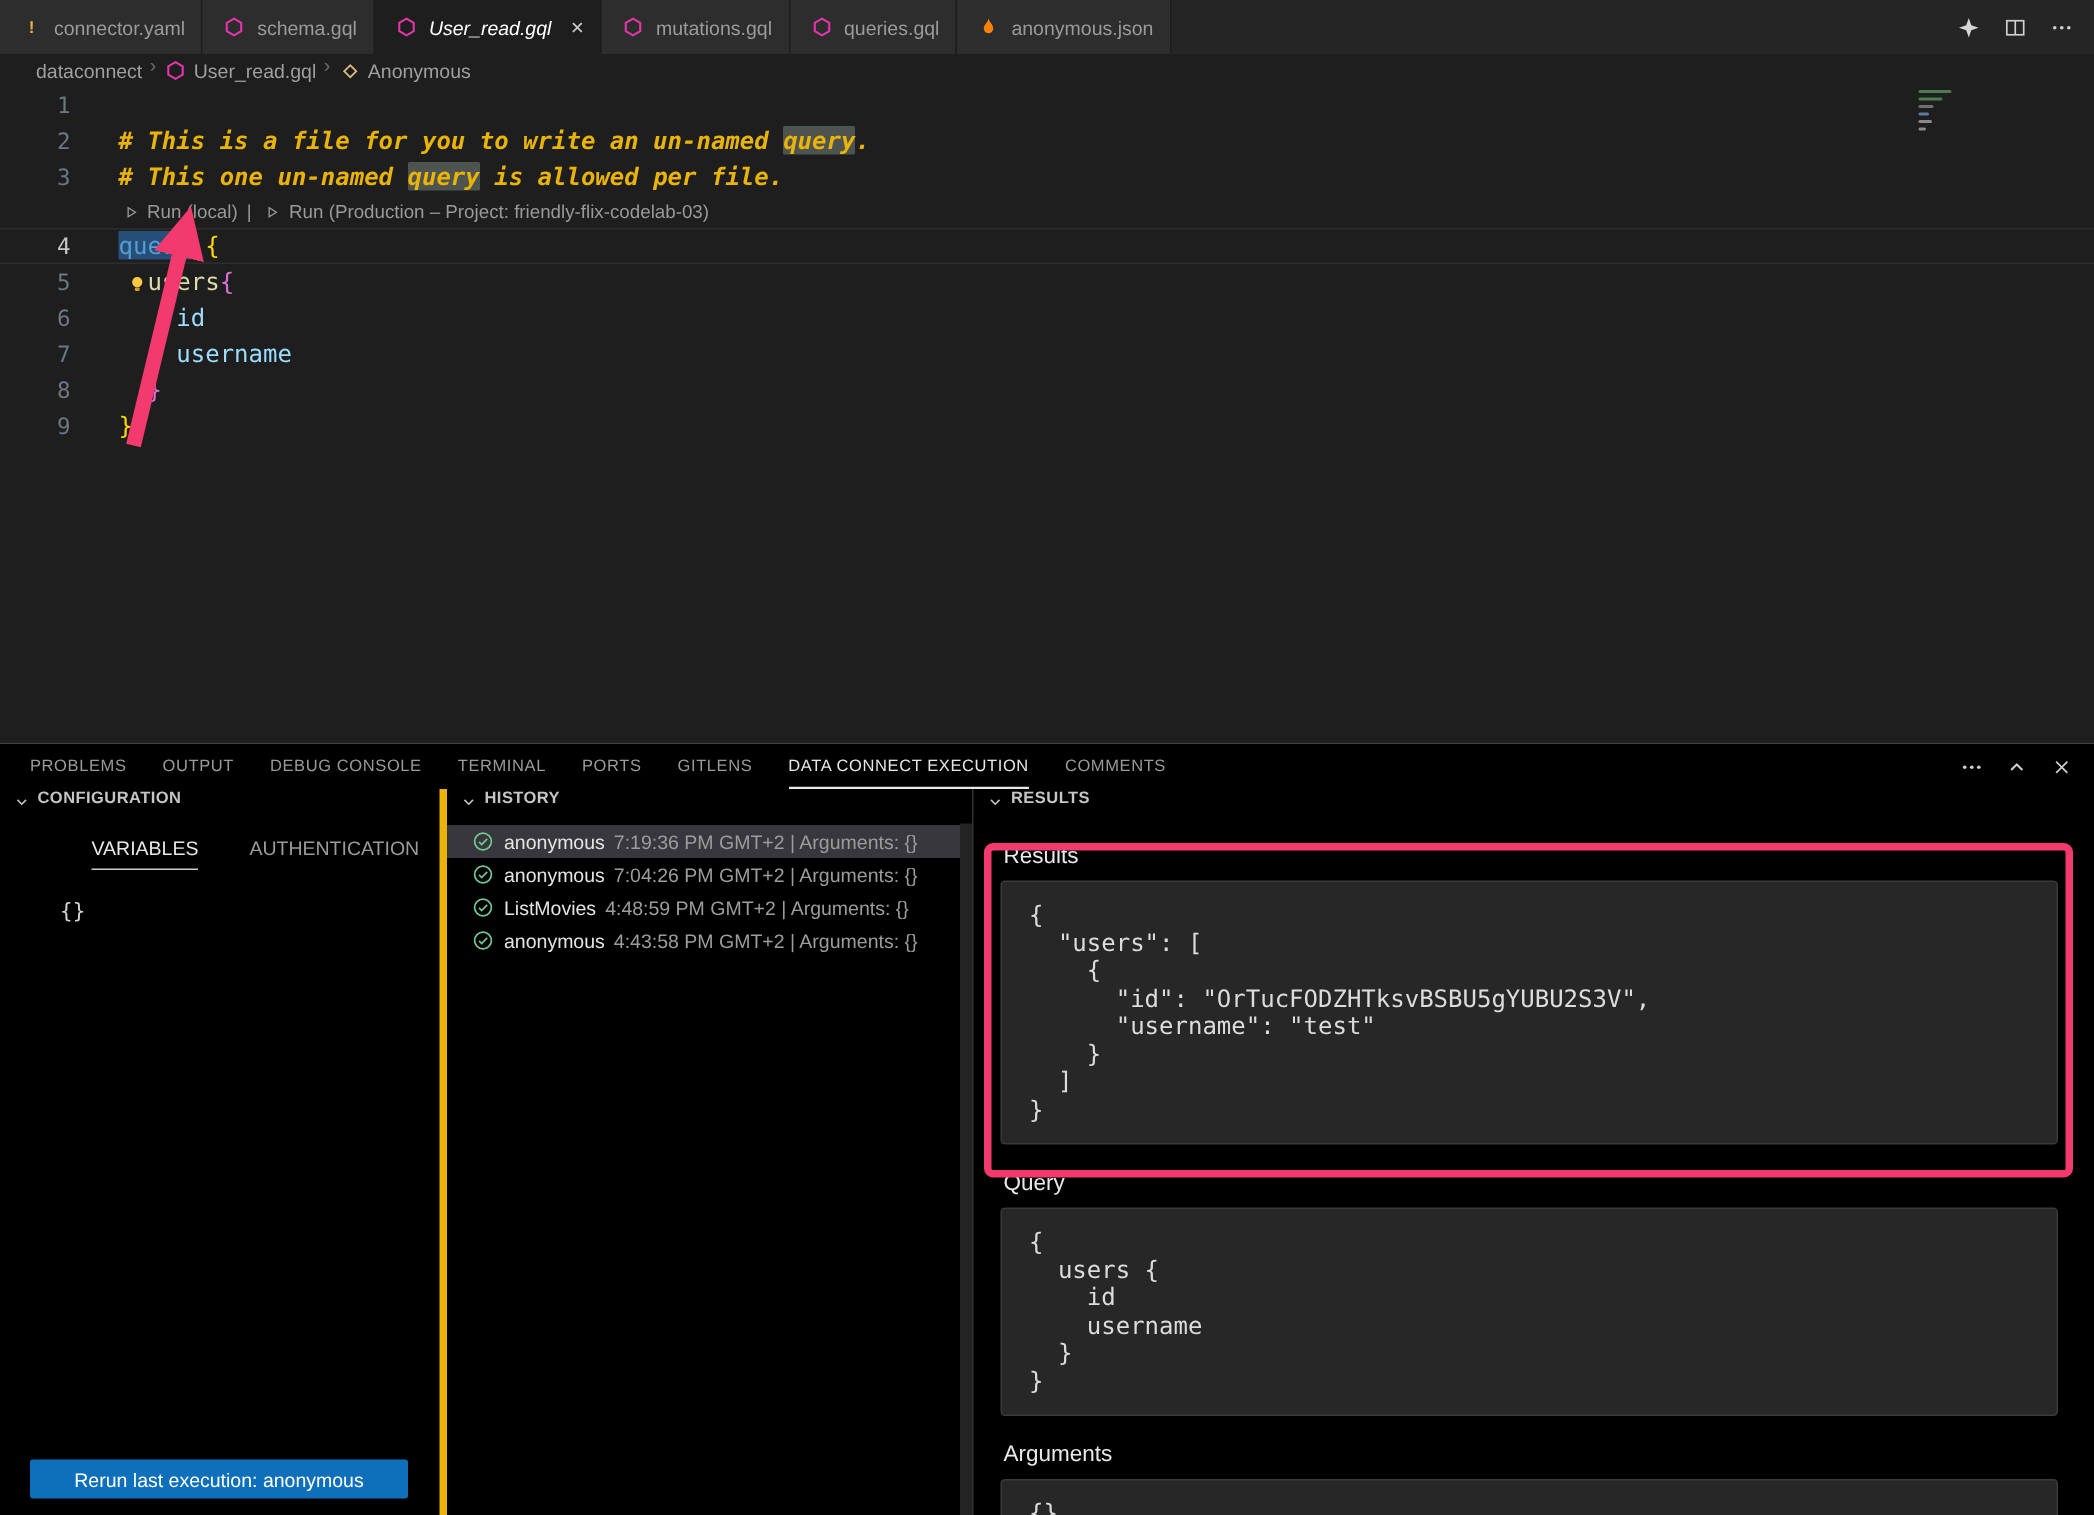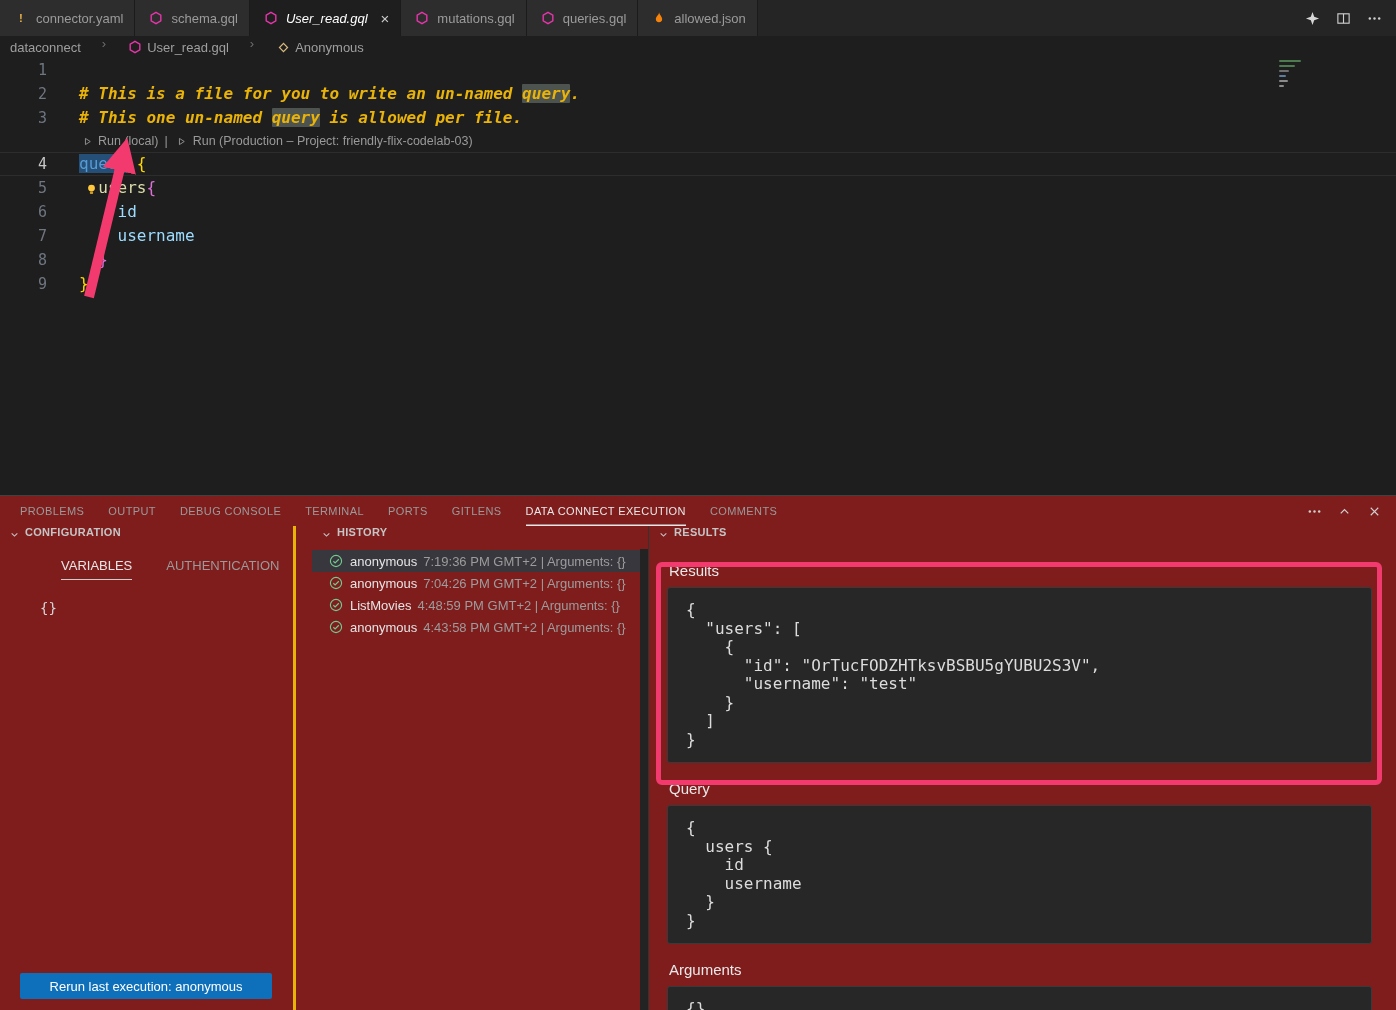--- a/index.html
+++ b/index.html
@@ -14,21 +14,21 @@
   .tab { height:36px; padding:0 11px 0 13px; background:#2d2d2d; border-right:1px solid #1b1b1b;
          display:flex; align-items:center; gap:7px; font-size:13px; color:#9b9b9b; cursor:pointer; }
   .tab.active { background:#1e1e1e; color:#ffffff; }
   .tab.active .tab-label { font-style:italic; }
   .tab-close { margin-left:6px; color:#cccccc; font-size:15px; line-height:1; }
   .icon { display:inline-flex; align-items:center; justify-content:center; width:16px; height:16px; flex:none; }
   .tabbar-actions { display:flex; align-items:center; gap:16px; padding-right:14px; }
   .tabbar-actions .action { cursor:pointer; display:inline-flex; }
 
   
-  .breadcrumb { height:22px; display:flex; gap:21px; padding-left:10px;
+  .breadcrumb { height:22px; display:flex; gap:5px; padding-left:24px;
                 font-size:13px; color:#9f9f9f; background:#1e1e1e; flex:none; }
   .crumb { display:flex; align-items:center; gap:4px; cursor:pointer; }
   .crumb-sep { color:#6d6d6d; }
 
   
   .editor { position:relative; height:437px; background:#1e1e1e; overflow:hidden; flex:none; }
   .code-row { display:flex; height:24px; line-height:24px; font-family:"DejaVu Sans Mono",monospace;
               font-size:16px; white-space:pre; position:relative; }
   .code-row.active-line { box-shadow: inset 0 1px 0 #2d2d2d, inset 0 -1px 0 #2d2d2d; }
   .gutter { width:62px; flex:none; text-align:right; padding-right:15px; color:#6e7681; font-size:15px; }
@@ -46,34 +46,34 @@
                   display:flex; align-items:center; gap:6px; }
   .codelens-link { display:flex; align-items:center; gap:3px; cursor:pointer; color:#999999; }
   .lightbulb { position:absolute; left:83px; top:5px; }
 
   .minimap { position:absolute; left:1279px; top:2px; width:100px; height:84px; cursor:pointer; }
   .mini-line { height:2px; margin-bottom:3px; border-radius:1px; }
 
   .arrow-svg { position:absolute; left:0; top:0; pointer-events:none; }
 
   
-  .panel { height:515px; border-top:1px solid #414141; background:#7f1d1d; display:flex; flex-direction:column; flex:none; }
+  .panel { height:515px; border-top:1px solid #414141; background:#000000; display:flex; flex-direction:column; flex:none; }
   .panel-tabbar { height:30px; display:flex; justify-content:space-between; align-items:stretch;
                   padding:0 14px 0 20px; flex:none; }
   .panel-tabs { display:flex; }
   .ptab { font-size:11px; letter-spacing:.4px; color:#9a9a9a; margin-right:24px;
           display:flex; align-items:center; cursor:pointer; white-space:nowrap; }
   .ptab.active { color:#e7e7e7; box-shadow: inset 0 -1.5px 0 #e7e7e7; }
   .panel-actions { display:flex; align-items:center; gap:15px; }
   .panel-actions .action { cursor:pointer; display:inline-flex; }
 
   .panel-body { display:flex; flex:1; overflow:hidden; }
   .col { position:relative; overflow:hidden; }
   .col-config { width:293px; flex:none; }
-  .col-history { width:355px; flex:none; border-left:3px solid #eab308;padding-left:16px; }
+  .col-history { width:355px; flex:none; border-left:5px solid #eab308; }
   .col-results { flex:1; border-left:1px solid #333333; }
   .sec-header { height:23px; display:flex; align-items:flex-start; gap:3px; padding-left:6px;
                 font-size:11px; font-weight:700; color:#c5c5c5; letter-spacing:.3px; cursor:pointer; }
 
   
   .config-tabs { display:flex; gap:34px; padding:9px 0 0 24px; font-size:13px; color:#9a9a9a;margin-left:37px; }
   .config-tab { padding-bottom:6px; cursor:pointer; }
   .config-tab.active { color:#e7e7e7; border-bottom:1px solid #cccccc; }
   .vars-value { font-family:"DejaVu Sans Mono",monospace; font-size:14px; color:#d4d4d4; padding:20px 0 0 40px; }
   .rerun-btn { position:absolute; left:20px; bottom:11px; width:252px; height:26px; background:#0e70bb;
@@ -146,21 +146,21 @@
             </svg>
           </span>
           <span class="tab-label">queries.gql</span>
         </div>
         <div class="tab">
           <span class="icon">
             <svg viewBox="0 0 16 16" width="14" height="14">
               <path d="M8 1c.4 3.2-3.6 4.8-3.6 8.2a3.6 3.6 0 0 0 7.2 0C11.6 5.8 8.4 4.4 8 1z" fill="#f5820b"></path>
             </svg>
           </span>
-          <span class="tab-label">allowed.json</span>
+          <span class="tab-label">anonymous.json</span>
         </div>
       </div>
     <div class="tabbar-actions">
       <span class="action">
         <svg viewBox="0 0 16 16" width="15" height="15">
             <path d="M8 1l1.8 5.2L15 8l-5.2 1.8L8 15l-1.8-5.2L1 8l5.2-1.8z" fill="#d6d6d6"></path>
           </svg>
       </span>
       <span class="action">
         <svg viewBox="0 0 16 16" width="15" height="15">

